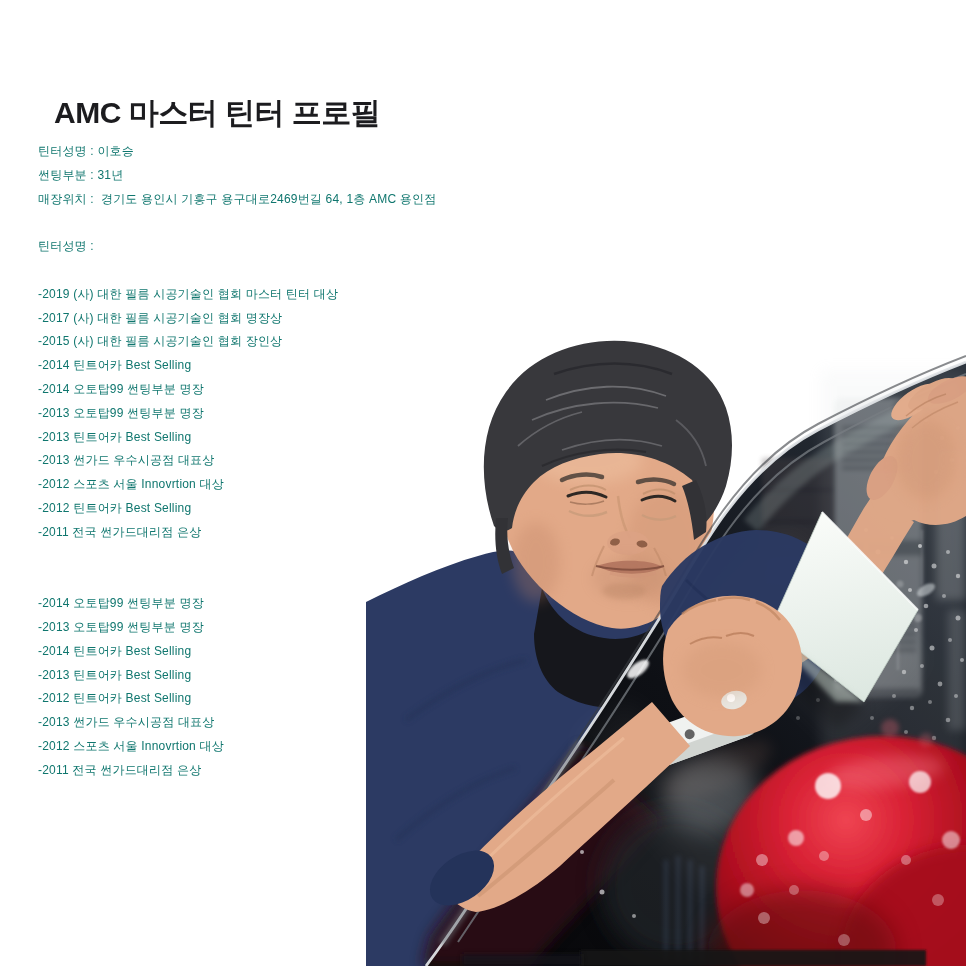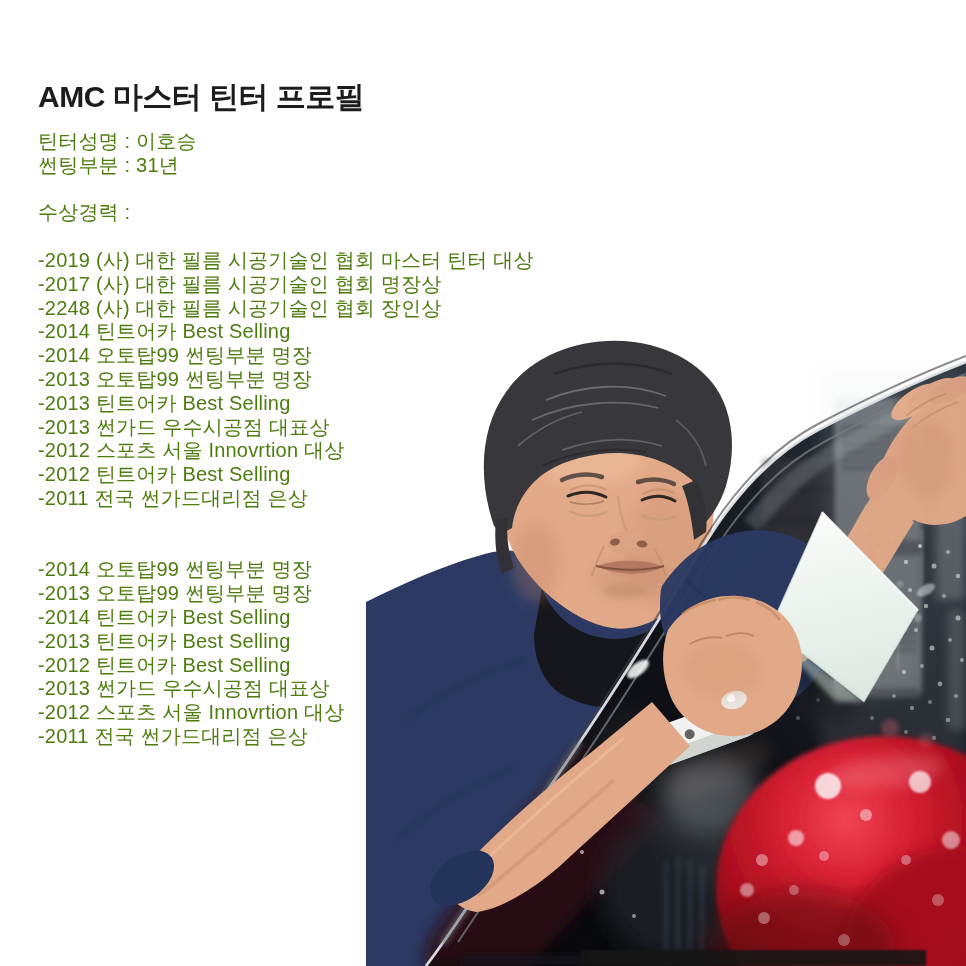--- a/index.html
+++ b/index.html
@@ -2,50 +2,51 @@
 <html><head>
 <meta charset="utf-8">
 <style>
   html,body{margin:0;padding:0;}
   body{
     width:966px;height:966px;position:relative;overflow:hidden;
     background:#ffffff;
     font-family:"Liberation Sans","DejaVu Sans",sans-serif;
   }
   .page-title{
-    position:absolute;left:38px;top:80px;margin:0;
+    position:absolute;left:38px;top:80px;margin:16px;
     font-size:30px;line-height:34px;font-weight:700;
     color:#1c1c1f;letter-spacing:-0.5px;white-space:pre;text-align:center;
   }
   .text-col{
-    position:absolute;left:38px;top:130px;
-    font-size:20px;color:#4d7c0f;letter-spacing:0.2px;
+    position:absolute;left:38px;top:140px;
+    font-size:12px;color:#0f766e;letter-spacing:0.2px;
   }
   .line{height:23.8px;line-height:23.8px;white-space:pre;}
   .photo-wrap{
     position:absolute;left:366px;top:300px;width:600px;height:666px;margin:0;
   }
   svg{display:block;}
 </style>
 </head>
 <body>
 
 <main>
 
   <h1 class="page-title">AMC 마스터 틴터 프로필</h1>
 
   <section class="text-col">
     <div class="line">틴터성명 : 이호승</div>
     <div class="line">썬팅부분 : 31년</div>
+    <div class="line">매장위치 :  경기도 용인시 기흥구 용구대로2469번길 64, 1층 AMC 용인점</div>
     <div class="line"></div>
-    <div class="line">수상경력 :</div>
+    <div class="line">틴터성명 :</div>
     <div class="line"></div>
     <div class="line">-2019 (사) 대한 필름 시공기술인 협회 마스터 틴터 대상</div>
     <div class="line">-2017 (사) 대한 필름 시공기술인 협회 명장상</div>
-    <div class="line">-2248 (사) 대한 필름 시공기술인 협회 장인상</div>
+    <div class="line">-2015 (사) 대한 필름 시공기술인 협회 장인상</div>
     <div class="line">-2014 틴트어카 Best Selling</div>
     <div class="line">-2014 오토탑99 썬팅부분 명장</div>
     <div class="line">-2013 오토탑99 썬팅부분 명장</div>
     <div class="line">-2013 틴트어카 Best Selling</div>
     <div class="line">-2013 썬가드 우수시공점 대표상</div>
     <div class="line">-2012 스포츠 서울 Innovrtion 대상</div>
     <div class="line">-2012 틴트어카 Best Selling</div>
     <div class="line">-2011 전국 썬가드대리점 은상</div>
     <div class="line"></div>
     <div class="line"></div>

